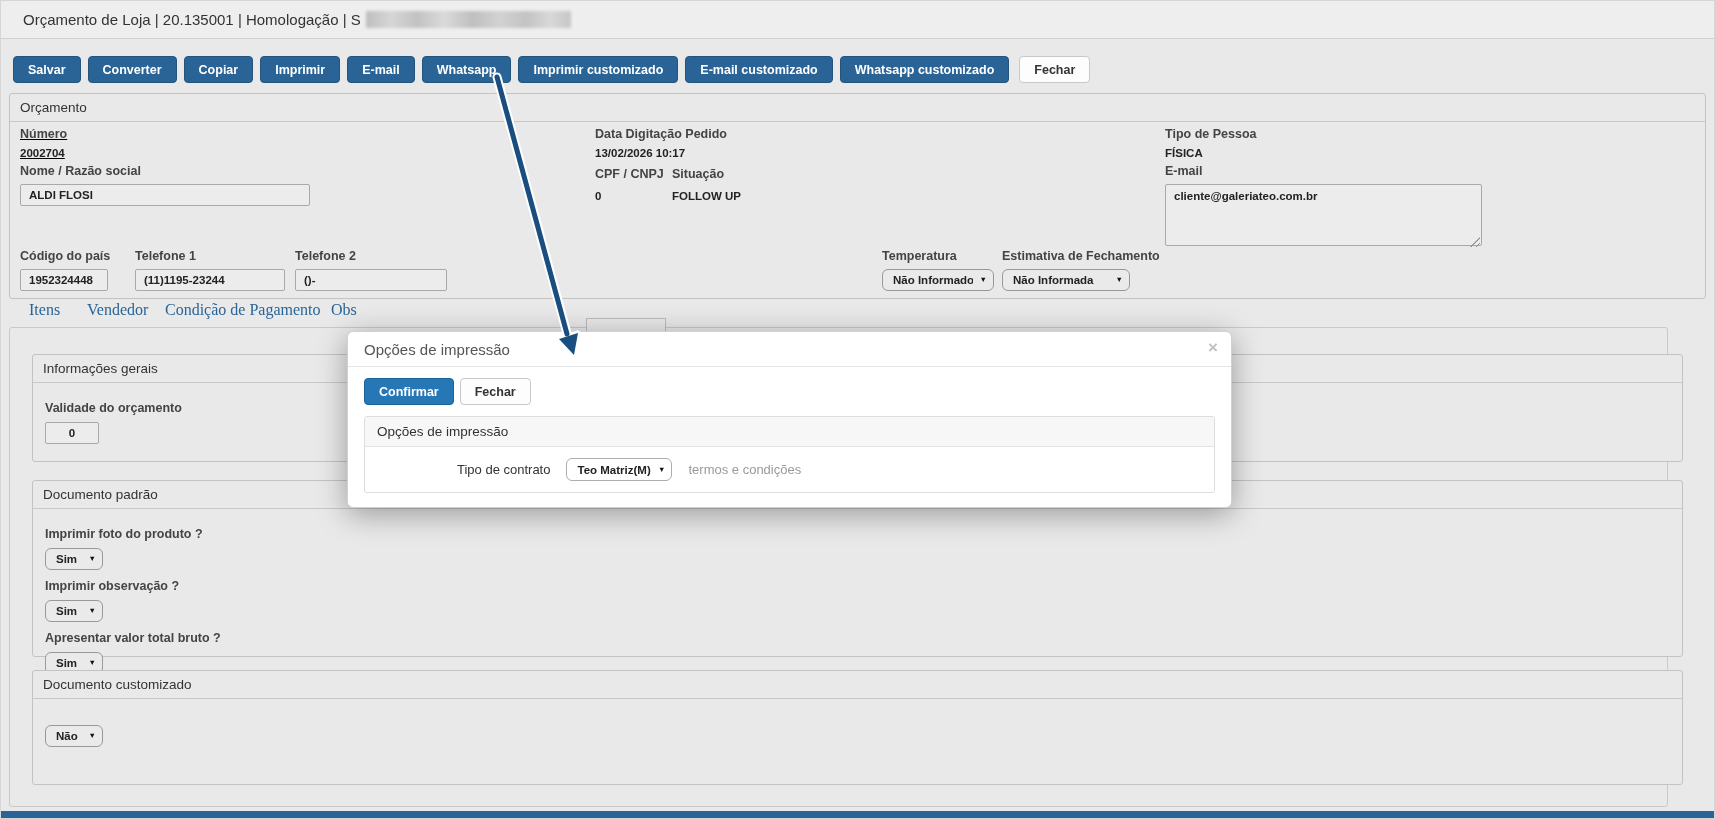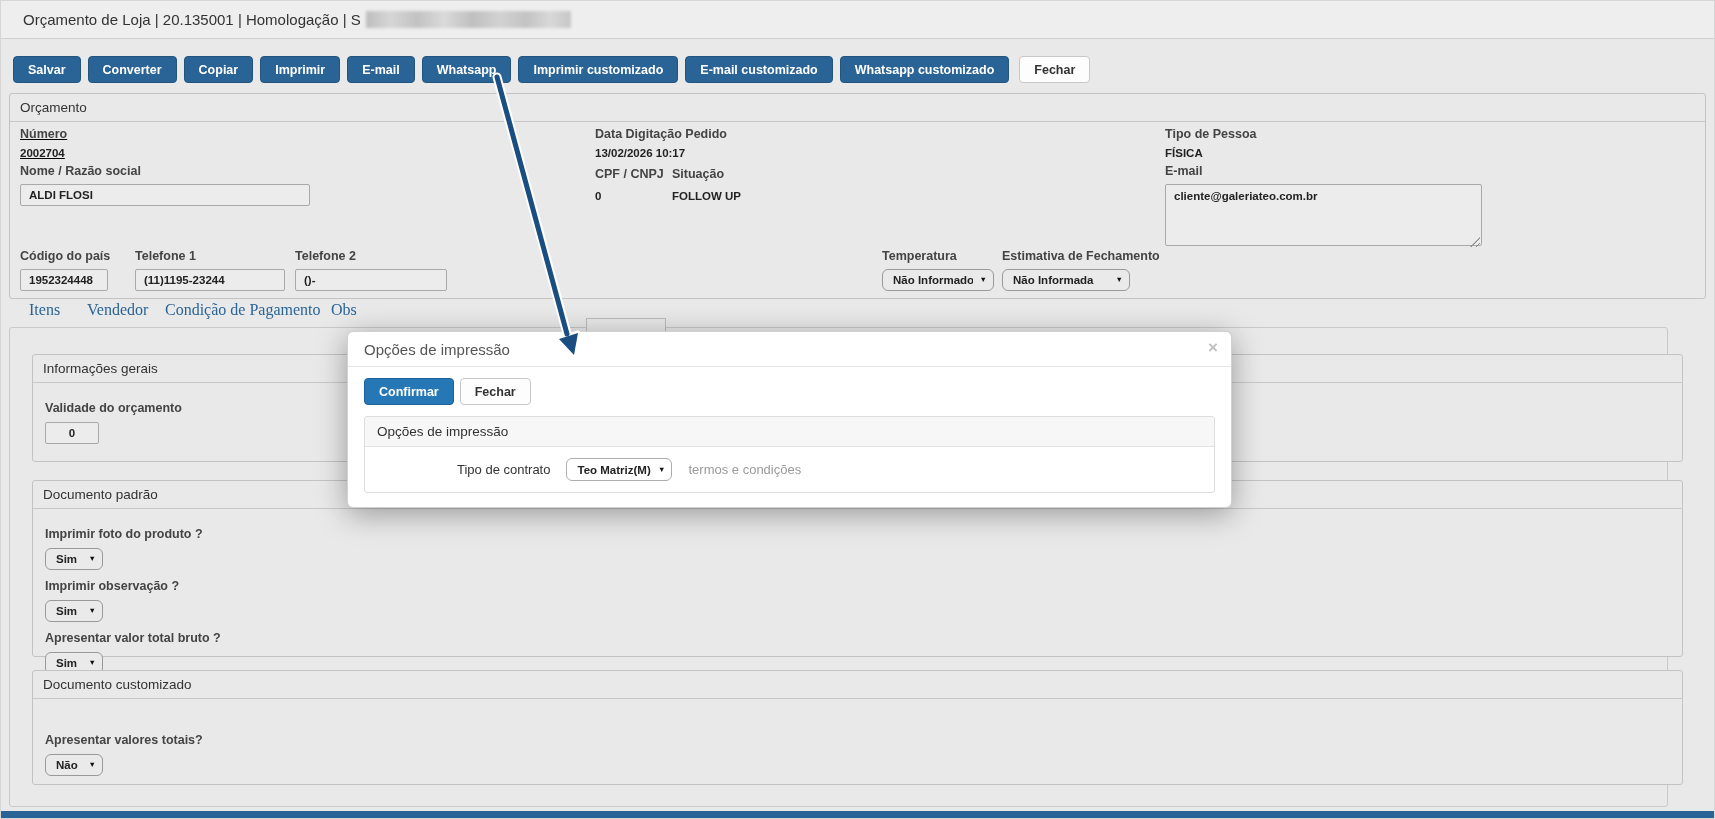--- a/index.html
+++ b/index.html
@@ -251,21 +251,20 @@
         <span class="selwrap">
           <select class="sel" style="width:58px;"><option>Sim</option></select>
           <span class="chev">▼</span>
         </span>
       </div>
     </div>
 
     <div class="fs fs-inner" style="top:342px; height:115px;">
       <div class="fs-header">Documento customizado</div>
       <div class="fs-body" style="padding-top:26px;">
-        <div class="q-label first">Apresentar valores totais?</div>
         <span class="selwrap">
           <select class="sel" style="width:58px;"><option>Não</option></select>
           <span class="chev">▼</span>
         </span>
       </div>
     </div>
   </div>
 
   <div class="modal">
     <div class="modal-header">

